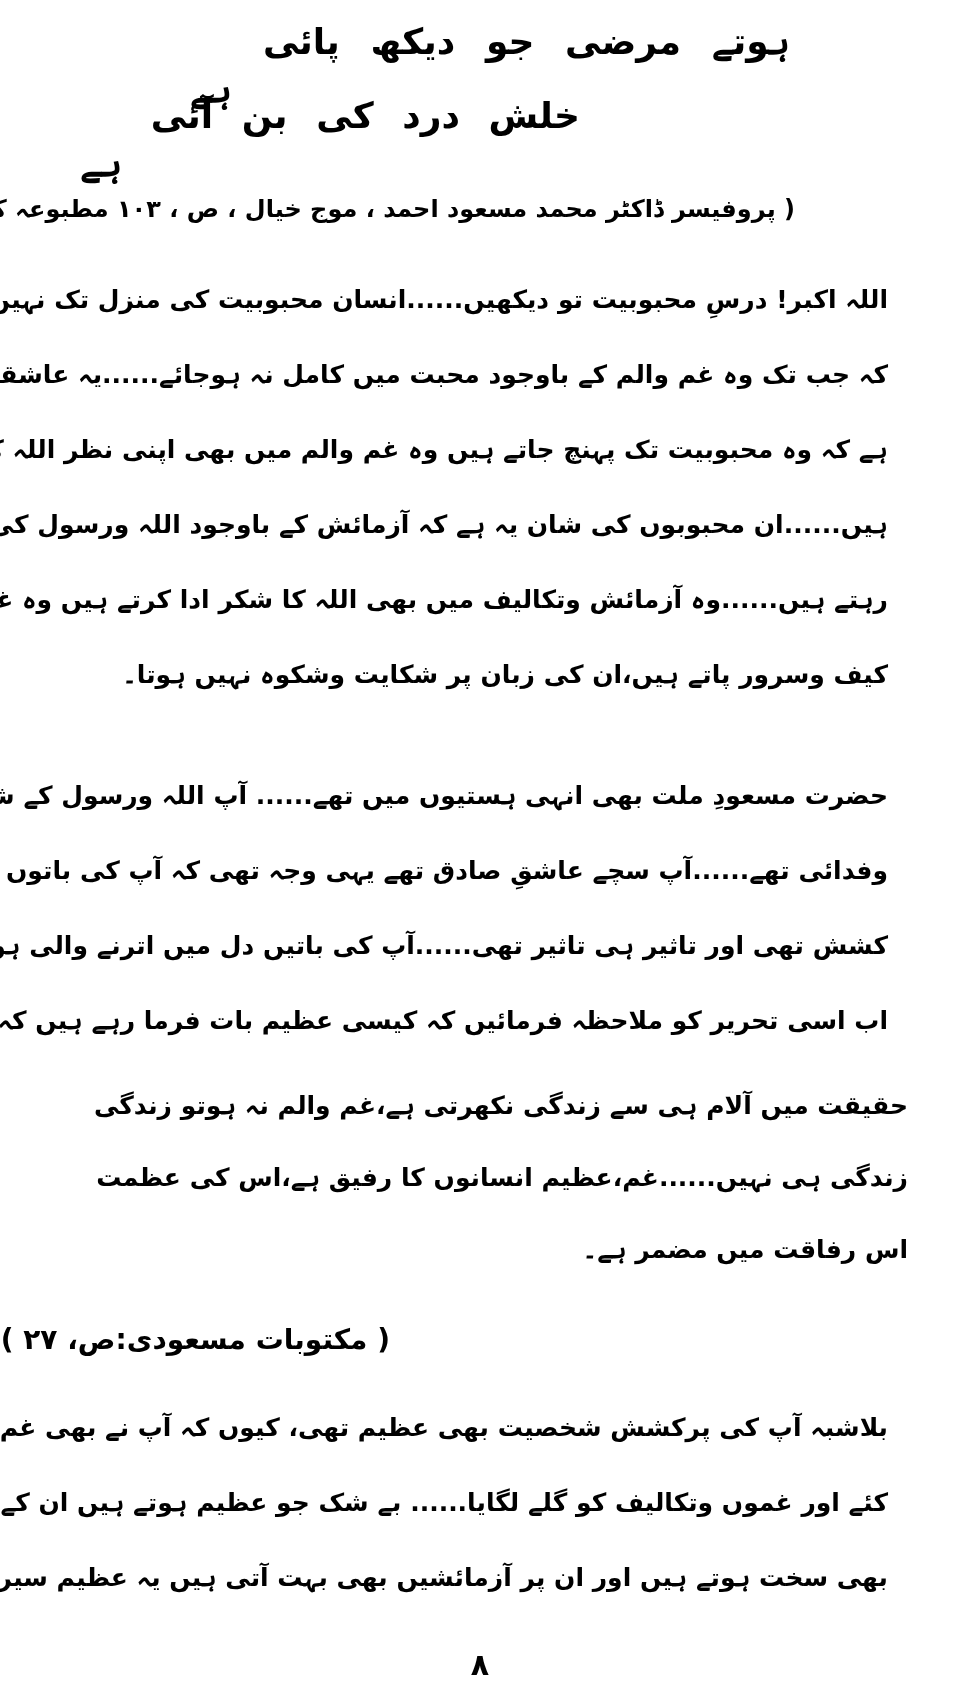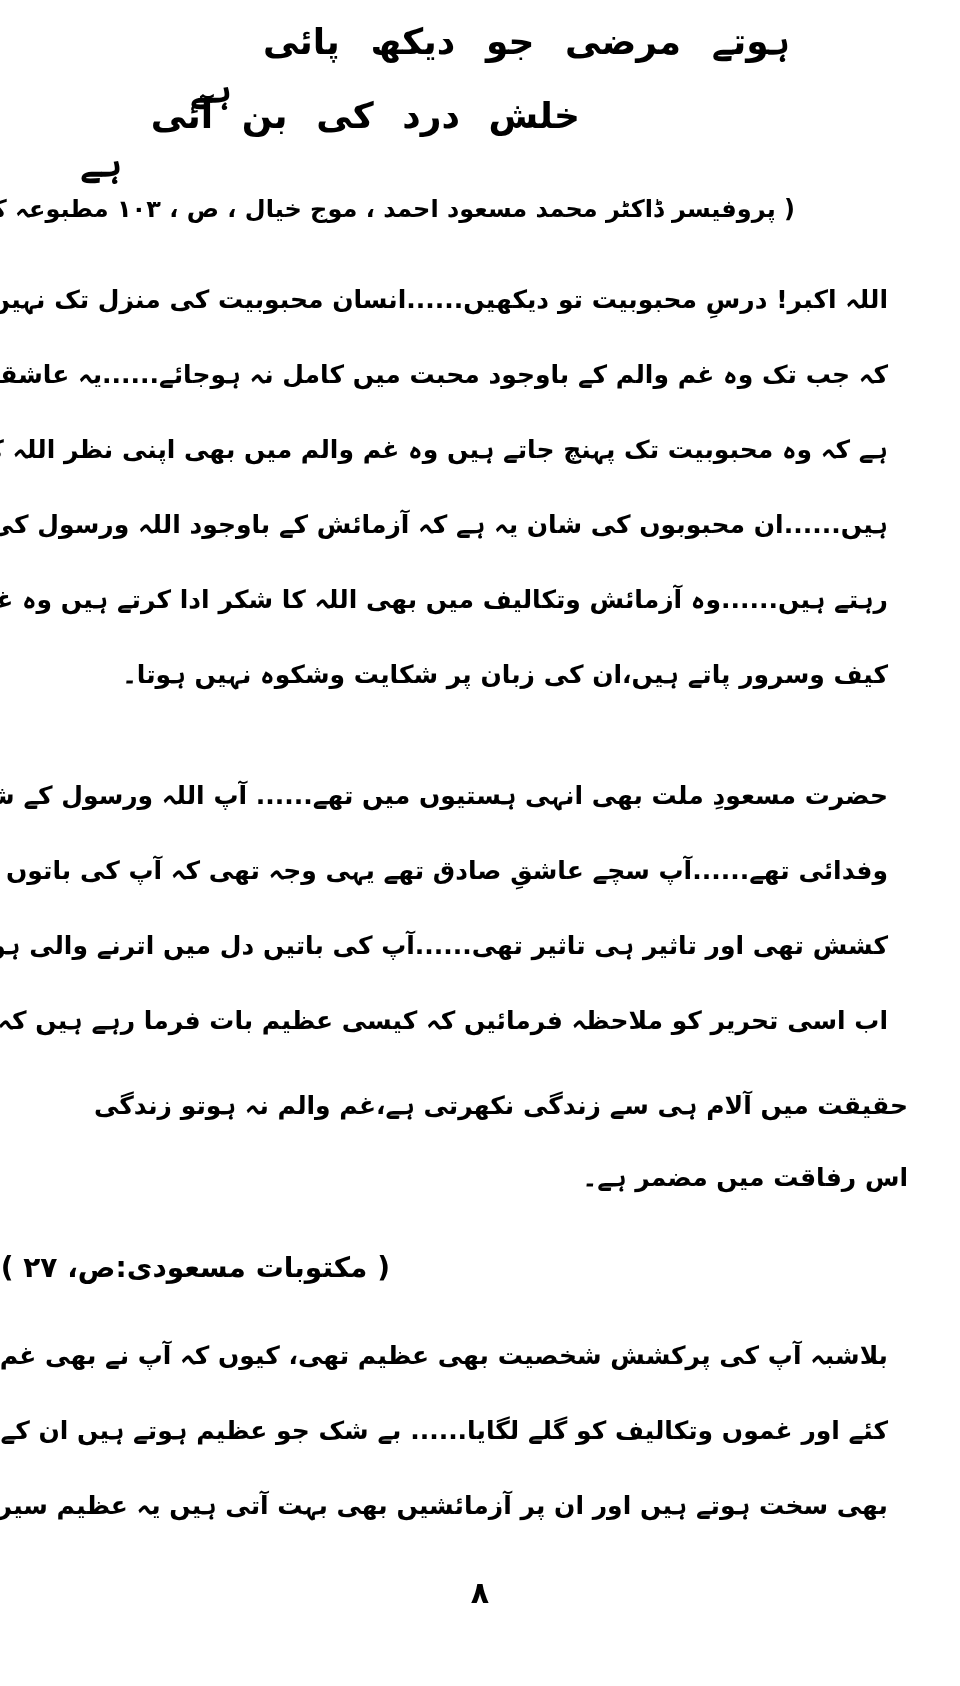--- a/index.html
+++ b/index.html
@@ -132,20 +132,21 @@
 
   <div class="para p2">
     <div class="line just">حضرت مسعودِ ملت بھی انہی ہستیوں میں تھے...... آپ اللہ ورسول کے شیدائی</div>
     <div class="line just">وفدائی تھے......آپ سچے عاشقِ صادق تھے یہی وجہ تھی کہ آپ کی باتوں میں کشش ہی</div>
     <div class="line just">کشش تھی اور تاثیر ہی تاثیر تھی......آپ کی باتیں دل میں اترنے والی ہوتی تھیں،</div>
     <div class="line endline">اب اسی تحریر کو ملاحظہ فرمائیں کہ کیسی عظیم بات فرما رہے ہیں کہ!</div>
   </div>
 
   <div class="quote">
     <div class="line">حقیقت میں آلام ہی سے زندگی نکھرتی ہے،غم والم نہ ہوتو زندگی</div>
+    <div class="line">زندگی ہی نہیں......غم،عظیم انسانوں کا رفیق ہے،اس کی عظمت</div>
     <div class="line">اس رفاقت میں مضمر ہے۔</div>
   </div>
 
   <div class="reference">( مکتوبات مسعودی:ص، ۲۷ )</div>
 
   <div class="para p3">
     <div class="line just">بلاشبہ آپ کی پرکشش شخصیت بھی عظیم تھی، کیوں کہ آپ نے بھی غم برداشت</div>
     <div class="line just">کئے اور غموں وتکالیف کو گلے لگایا...... بے شک جو عظیم ہوتے ہیں ان کے امتحانات</div>
     <div class="line just">بھی سخت ہوتے ہیں اور ان پر آزمائشیں بھی بہت آتی ہیں یہ عظیم سیرتوں کا اعجاز ہے۔</div>
   </div>

